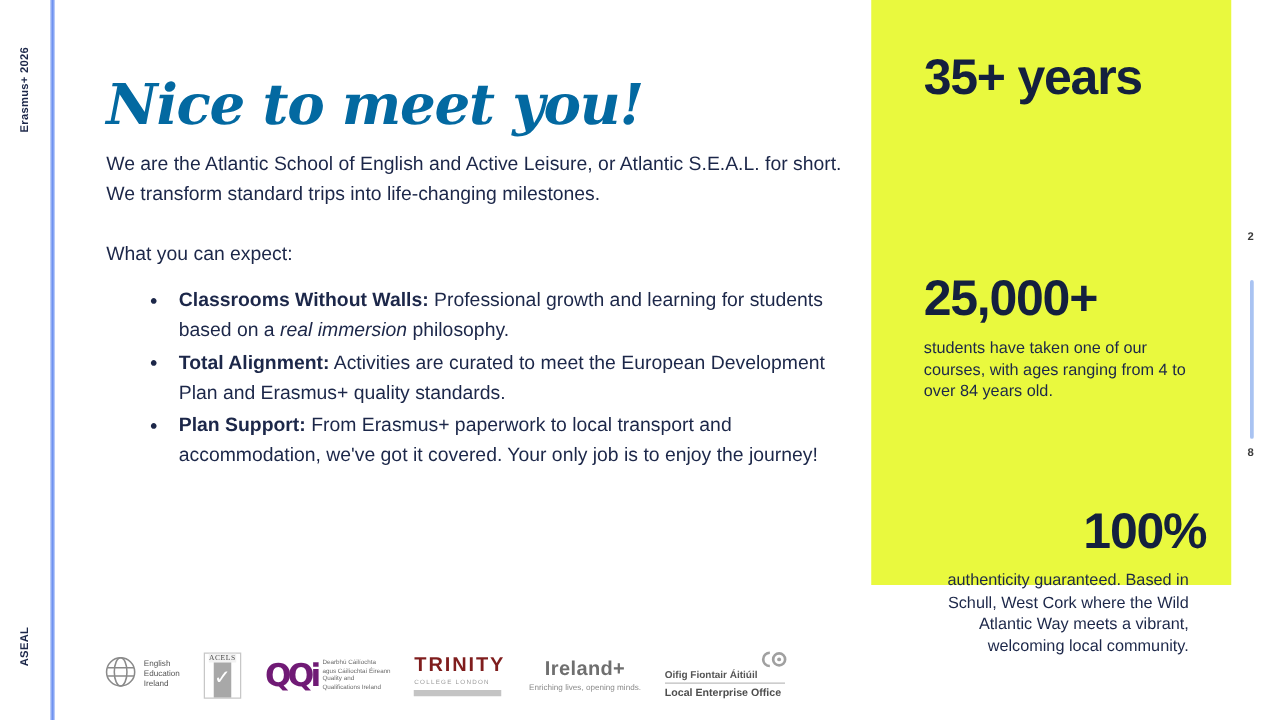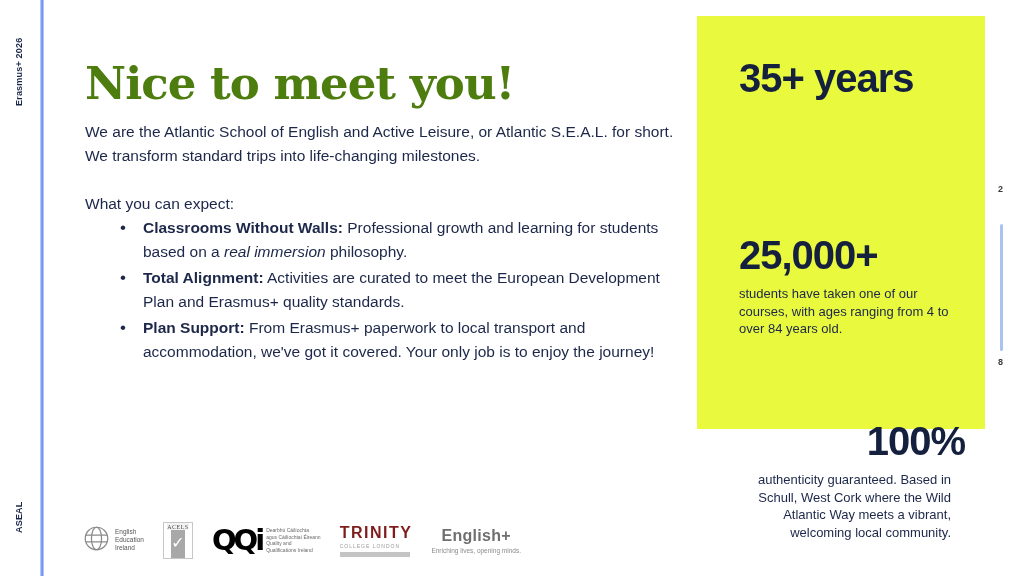--- a/index.html
+++ b/index.html
@@ -10,66 +10,66 @@
   
   .vlabel { position:absolute; transform:rotate(-90deg); transform-origin:left top;
     white-space:nowrap; font-size:9px; font-weight:700; color:#1c2749; letter-spacing:.2px; }
   .vlabel.top { left:14px; top:106px; }
   .vlabel.bottom { left:14px; top:533px; }
   .guide-line { position:absolute; left:40px; top:0; width:4px; height:576px;
     background:linear-gradient(90deg,#cfdcfb 0%,#6f92f0 45%,#6f92f0 60%,#cfdcfb 100%); }
 
   
   .content { position:absolute; left:85px; top:0; width:592px; color:#1c2749; }
-  h1.title { margin-top:60px; font-family:"DejaVu Serif", serif; 
-    font-weight:700; font-size:45px; line-height:1.05; color:#4d7c0f; letter-spacing:-1px; }
+  h1.title { margin-top:60px; font-family:"DejaVu Serif", serif; font-style:italic;
+    font-weight:700; font-size:45px; line-height:1.05; color:#0369a1; letter-spacing:-1px; }
   .para { margin-top:13px; font-size:15.5px; line-height:24px; font-weight:400; }
   .para + .para { margin-top:24px; }
   .para b { font-weight:400; }
   .hl { background:#b8cef2; font-weight:700; padding:0 1px; }
-  ul.bullets { list-style:none; padding-left:58px; }
+  ul.bullets { margin-top:13px; list-style:none; padding-left:58px; }
   ul.bullets li { position:relative; font-size:15.5px; line-height:24px; margin-bottom:2px;
     max-width:520px; }
   ul.bullets li::before { content:"\2022"; position:absolute; left:-23px; top:0;
     font-size:17px; color:#1c2749; }
   ul.bullets b { font-weight:700; }
   ul.bullets i { font-style:italic; }
 
   
   .logos { position:absolute; left:83px; top:512px; width:560px; height:56px;
     display:flex; align-items:center; gap:19px; }
   .logo { display:flex; align-items:center; color:#6b6b6b; }
   .eei { gap:5px; }
   .eei .txt { font-size:6.5px; line-height:8px; color:#555; }
   .acels { width:30px; height:37px; flex-direction:column; border:1px solid #c7c7c7;
     display:flex; }
   .acels .band { background:#f2f2f2; color:#4a4a4a; font-family:"Liberation Serif",serif;
     font-size:6px; text-align:center; letter-spacing:.5px; padding:1px 0 0; }
   .acels .chk { flex:1; background:#a8a8a8; color:#fff; font-size:16px; line-height:26px;
     text-align:center; }
   .qqi { gap:4px; }
-  .qqi .mark { font-size:29px; font-weight:900; letter-spacing:-3px; color:#000000;
+  .qqi .mark { font-size:25px; font-weight:900; letter-spacing:-3px; color:#701a75;
     font-family:"DejaVu Sans", sans-serif; }
   .qqi .txt { font-size:5px; line-height:6.5px; color:#6a6a6a; }
   .trinity { flex-direction:column; align-items:flex-start; }
   .trinity .t1 { font-size:16px; font-weight:800; letter-spacing:1.5px; color:#7f1d1d; }
   .trinity .t2 { font-size:5px; letter-spacing:1px; color:#9a9a9a; margin-top:1px; }
   .trinity .bar { width:70px; height:5px; background:#c4c4c4; margin-top:3px; }
   .erasmus { flex-direction:column; align-items:center; }
   .erasmus .t1 { font-size:16px; font-weight:600; color:#6f6f6f; letter-spacing:.3px; }
   .erasmus .t2 { font-size:6.5px; color:#8b8b8b; margin-top:2px; }
   .leo { flex-direction:column; align-items:flex-start; position:relative; padding-top:14px; }
   .leo .co { position:absolute; top:-2px; right:-2px; }
   .leo .t1 { font-size:8px; font-weight:600; color:#555; }
   .leo .rule { width:96px; height:1px; background:#bdbdbd; margin:2px 0; }
   .leo .t2 { font-size:8.5px; font-weight:700; color:#4e4e4e; }
 
   
-  .stats-panel { position:absolute; left:697px; top:0; width:288px; height:413px;
-    background:#e9f93e; color:#16213f;margin-top:16px; }
+  .stats-panel { position:absolute; left:697px; top:0; width:288px; height:468px;
+    background:#e9f93e; color:#16213f; }
   .stat { position:absolute; left:42px; width:226px; }
   .stat-1 { top:40px; } .stat-2 { top:217px; } .stat-3 { top:403px;text-align:right; }
   .stat-value { font-size:40px; font-weight:800; letter-spacing:-1px; color:#14203e;
     font-family:"Liberation Sans", sans-serif; }
   .stat-desc { margin-top:7px; font-size:13px; line-height:17.5px; font-weight:500;
     color:#1c2749; max-width:212px; }
 
   
   .pager-num { position:absolute; left:998px; font-size:9px; font-weight:700; color:#3a3a3a; }
   .pager-num.top { top:184px; } .pager-num.bottom { top:357px; }
@@ -134,24 +134,38 @@
       </span>
     </div>
 
     <div class="logo trinity">
       <span class="t1">TRINITY</span>
       <span class="t2">COLLEGE LONDON</span>
       <span class="bar"></span>
     </div>
 
     <div class="logo erasmus">
-      <span class="t1">English+</span>
+      <span class="t1">Ireland+</span>
       <span class="t2">Enriching lives, opening minds.</span>
     </div>
 
+    <div class="logo leo">
+      <span class="co">
+        <svg width="24" height="17" viewBox="0 0 22 16">
+            <g fill="none" stroke="#a0a0a0" stroke-width="2">
+              <path d="M9 3 a5 5 0 1 0 0 10"></path>
+              <circle cx="16" cy="8" r="4.5"></circle>
+            </g>
+            <circle cx="16" cy="8" r="1.5" fill="#a0a0a0"></circle>
+          </svg>
+      </span>
+      <span class="t1">Oifig Fiontair Áitiúil</span>
+      <span class="rule"></span>
+      <span class="t2">Local Enterprise Office</span>
+    </div>
 
   </div>
 
   <aside class="stats-panel">
     <div class="stat stat-1">
       <div class="stat-value">35+ years</div>
     </div>
     <div class="stat stat-2">
       <div class="stat-value">25,000+</div>
       <div class="stat-desc">students have taken one of our courses, with ages ranging from 4 to over 84 years old.</div>

